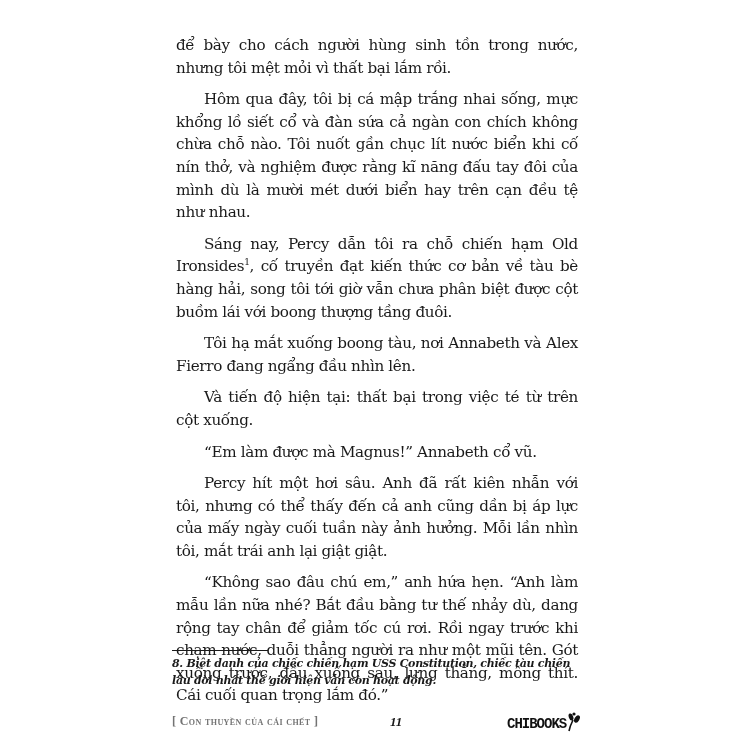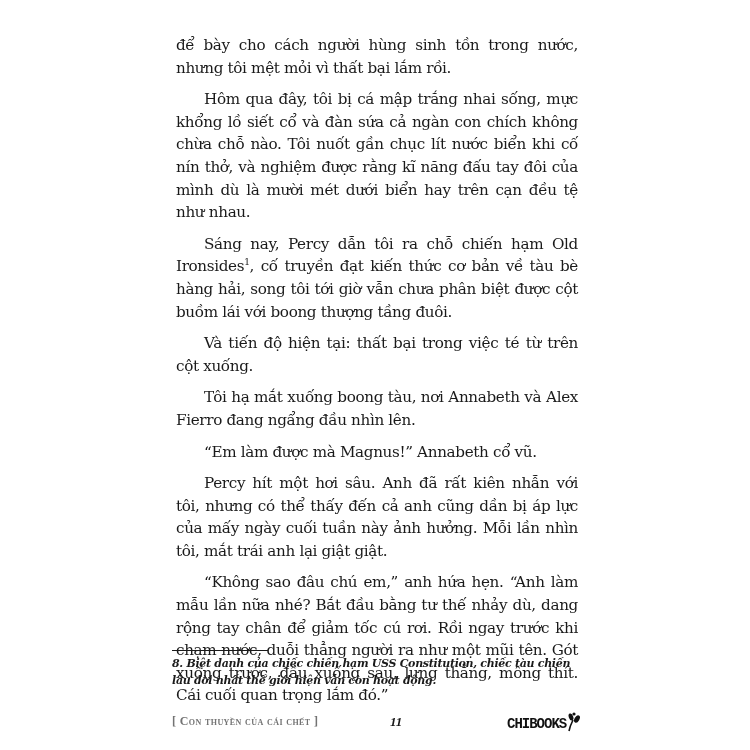--- a/index.html
+++ b/index.html
@@ -20,22 +20,22 @@
   .logo { position:absolute; left:335px; top:0; display:flex; align-items:flex-end; }
   .logo-text { font-family:Liberation Mono, monospace; font-weight:bold; font-size:14px; letter-spacing:-1px; color:#111; }
 </style>
 </head>
 <body>
 
 <div class="page">
   <p class="noindent">để bày cho cách người hùng sinh tồn trong nước, nhưng tôi mệt mỏi vì thất bại lắm rồi.</p>
   <p class="indent">Hôm qua đây, tôi bị cá mập trắng nhai sống, mực khổng lồ siết cổ và đàn sứa cả ngàn con chích không chừa chỗ nào. Tôi nuốt gần chục lít nước biển khi cố nín thở, và nghiệm được rằng kĩ năng đấu tay đôi của mình dù là mười mét dưới biển hay trên cạn đều tệ như nhau.</p>
   <p class="indent"><span>Sáng nay, Percy dẫn tôi ra chỗ chiến hạm Old Ironsides</span><sup>1</sup><span>, cố truyền đạt kiến thức cơ bản về tàu bè hàng hải, song tôi tới giờ vẫn chưa phân biệt được cột buồm lái với boong thượng tầng đuôi.</span></p>
+  <p class="indent">Tôi hạ mắt xuống boong tàu, nơi Annabeth và Alex Fierro đang ngẩng đầu nhìn lên.</p>
   <p class="indent">Và tiến độ hiện tại: thất bại trong việc té từ trên cột xuống.</p>
-  <p class="indent">Tôi hạ mắt xuống boong tàu, nơi Annabeth và Alex Fierro đang ngẩng đầu nhìn lên.</p>
   <p class="indent">“Em làm được mà Magnus!” Annabeth cổ vũ.</p>
   <p class="indent">Percy hít một hơi sâu. Anh đã rất kiên nhẫn với tôi, nhưng có thể thấy đến cả anh cũng dần bị áp lực của mấy ngày cuối tuần này ảnh hưởng. Mỗi lần nhìn tôi, mắt trái anh lại giật giật.</p>
   <p class="indent">“Không sao đâu chú em,” anh hứa hẹn. “Anh làm mẫu lần nữa nhé? Bắt đầu bằng tư thế nhảy dù, dang rộng tay chân để giảm tốc cú rơi. Rồi ngay trước khi chạm nước, duỗi thẳng người ra như một mũi tên. Gót xuống trước, đầu xuống sau, lưng thẳng, mông thít. Cái cuối quan trọng lắm đó.”</p>
 </div>
 
 <div class="rule"></div>
 <div class="footnote">8. Biệt danh của chiếc chiến hạm USS Constitution, chiếc tàu chiến lâu đời nhất thế giới hiện vẫn còn hoạt động.</div>
 
 <div class="footer">
   <span class="running">[ Con thuyền của cái chết ]</span>

